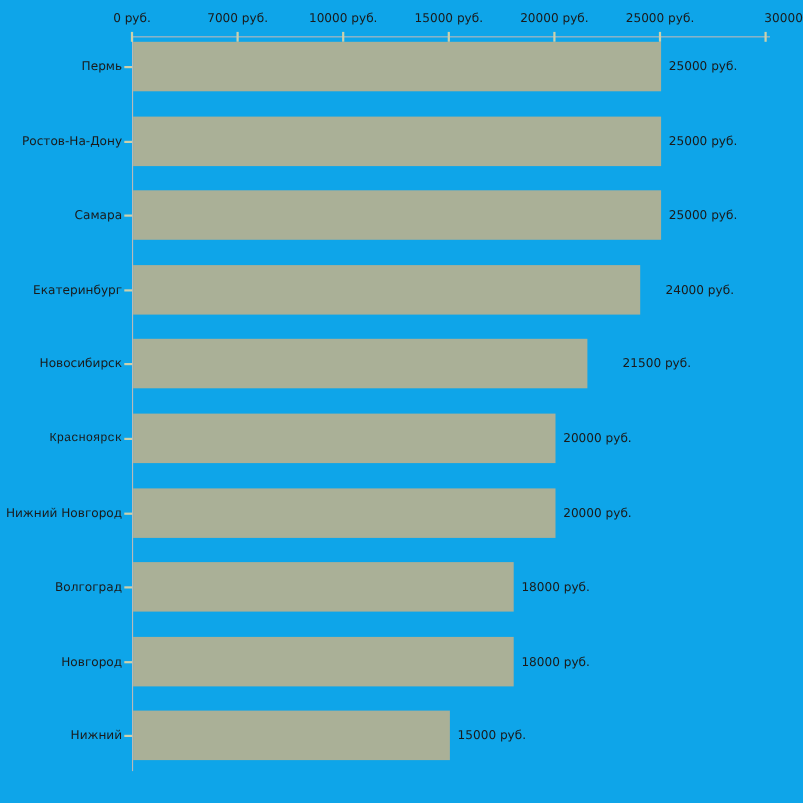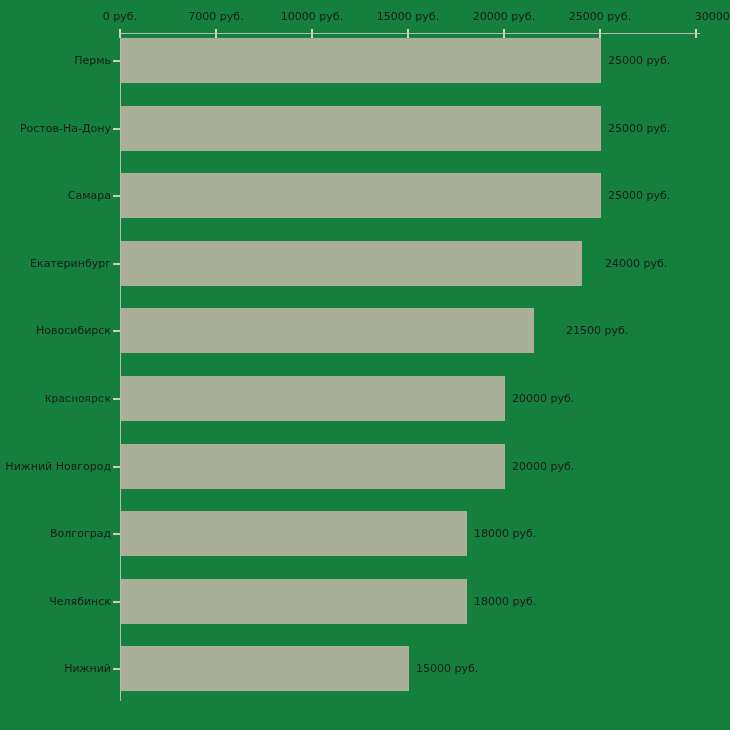--- a/index.html
+++ b/index.html
@@ -1,19 +1,19 @@
 <!DOCTYPE html>
 <html><head>
 <meta charset="utf-8">
 <style>
   html,body{margin:0;padding:0;background:#ffffff;}
   #stage{
     position:relative;
     width:730px;height:730px;
-    background:#15803d;
+    background:#0ea5e9;
     font-family:"DejaVu Sans","Liberation Sans",sans-serif;
     font-size:11px;
     color:#1a1a1a;
     overflow:hidden;
   }
   .axis-line{position:absolute;background:#b9b9b9;}
   .x-axis-line{left:120px;top:33px;width:580px;height:1px;}
   .y-axis-line{left:120px;top:33px;width:1px;height:668px;}
   .x-tick{position:absolute;width:2px;height:9px;top:29px;background:#cdd1ab;}
   .y-tick{position:absolute;width:7px;height:2px;left:113px;background:#cdd1ab;}
@@ -76,20 +76,20 @@
     <div class="value-label" style="left: 512px; top: 392px;">20000 руб.</div>
     <div class="bar" style="top: 444px; width: 384px; background: rgb(170, 176, 151);"></div>
     <div class="category-label" style="top: 460px;">Нижний Новгород</div>
     <div class="y-tick" style="top: 466px;"></div>
     <div class="value-label" style="left: 512px; top: 460px;">20000 руб.</div>
     <div class="bar" style="top: 511px; width: 346px; background: rgb(170, 176, 151);"></div>
     <div class="category-label" style="top: 527px;">Волгоград</div>
     <div class="y-tick" style="top: 533px;"></div>
     <div class="value-label" style="left: 474px; top: 527px;">18000 руб.</div>
     <div class="bar" style="top: 579px; width: 346px; background: rgb(170, 176, 151);"></div>
-    <div class="category-label" style="top: 595px;">Челябинск</div>
+    <div class="category-label" style="top: 595px;">Новгород</div>
     <div class="y-tick" style="top: 601px;"></div>
     <div class="value-label" style="left: 474px; top: 595px;">18000 руб.</div>
     <div class="bar" style="top: 646px; width: 288px; background: rgb(170, 176, 151);"></div>
     <div class="category-label" style="top: 662px;">Нижний</div>
     <div class="y-tick" style="top: 668px;"></div>
     <div class="value-label" style="left: 416px; top: 662px;">15000 руб.</div>
   </div>
 
 </body></html>

